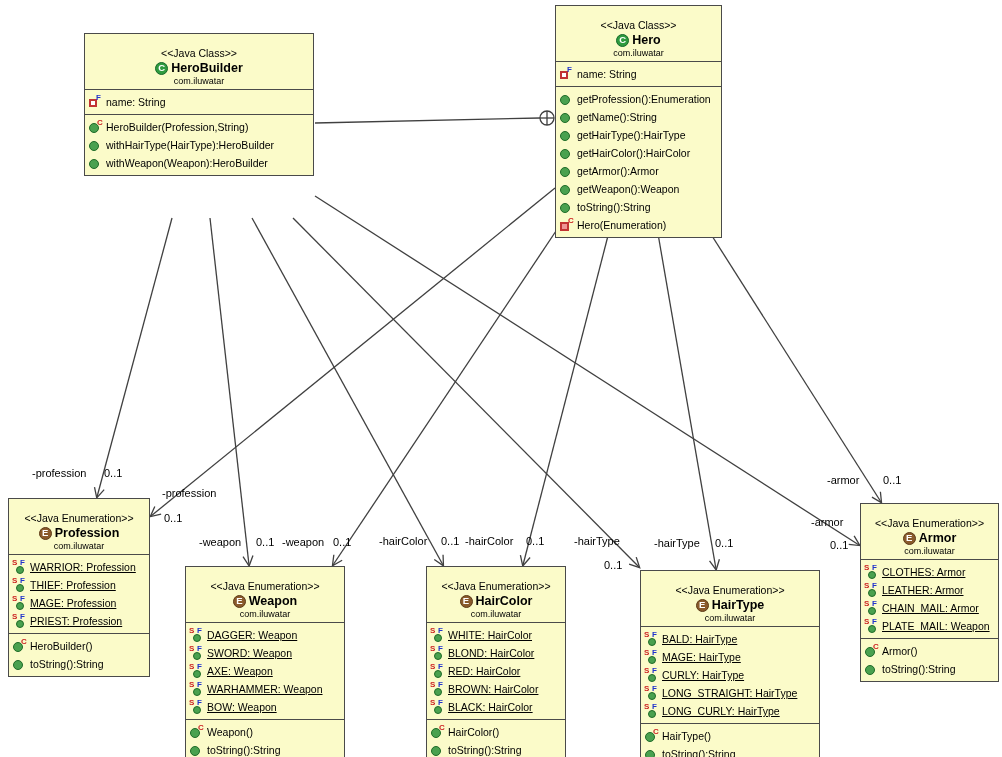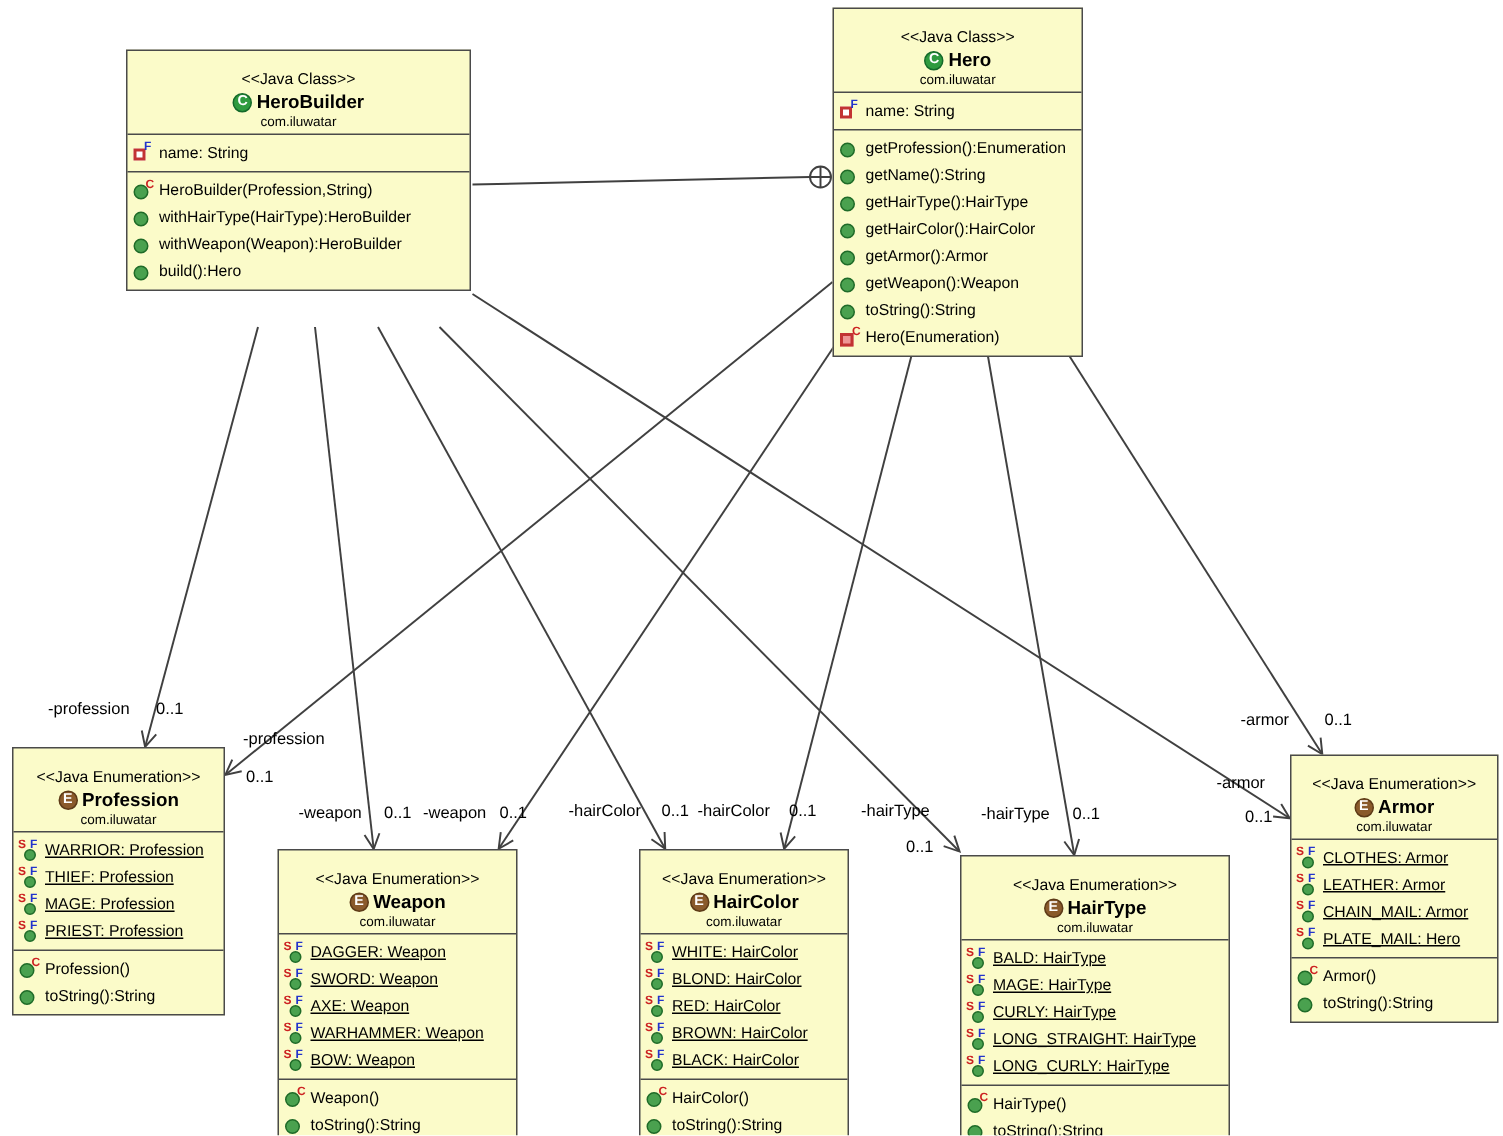--- a/index.html
+++ b/index.html
@@ -108,26 +108,20 @@
             <i class="dot"></i>
           </span>
           <span class="">withHairType(HairType):HeroBuilder</span>
         </div>
         <div class="member-row">
           <span class="mi">
             <i class="dot"></i>
           </span>
           <span class="">withWeapon(Weapon):HeroBuilder</span>
         </div>
-        <div class="member-row">
-          <span class="mi">
-            <i class="dot"></i>
-          </span>
-          <span class="">build():Hero</span>
-        </div>
       </div>
   </div>
 
   <div class="uml-box cls-hero">
     <div class="hd">
       <div class="st">&lt;&lt;Java Class&gt;&gt;</div>
       <div class="nm">
         <span class="ci kind-class">C</span>
         <span>Hero</span>
       </div>
@@ -237,21 +231,21 @@
           </span>
           <span class="u">PRIEST: Profession</span>
         </div>
       </div>
     <div class="sec">
         <div class="member-row">
           <span class="mi">
             <i class="dot"></i>
             <b class="sp rd" style="left:9px">C</b>
           </span>
-          <span class="">Profession()</span>
+          <span class="">HeroBuilder()</span>
         </div>
         <div class="member-row">
           <span class="mi">
             <i class="dot"></i>
           </span>
           <span class="">toString():String</span>
         </div>
       </div>
   </div>
 
@@ -492,21 +486,21 @@
             <i class="dot sm"></i>
           </span>
           <span class="u">CHAIN_MAIL: Armor</span>
         </div>
         <div class="member-row">
           <span class="mi">
             <b class="sp rd" style="left:0">S</b>
             <b class="sp bl" style="left:8px">F</b>
             <i class="dot sm"></i>
           </span>
-          <span class="u">PLATE_MAIL: Hero</span>
+          <span class="u">PLATE_MAIL: Weapon</span>
         </div>
       </div>
     <div class="sec">
         <div class="member-row">
           <span class="mi">
             <i class="dot"></i>
             <b class="sp rd" style="left:9px">C</b>
           </span>
           <span class="">Armor()</span>
         </div>

